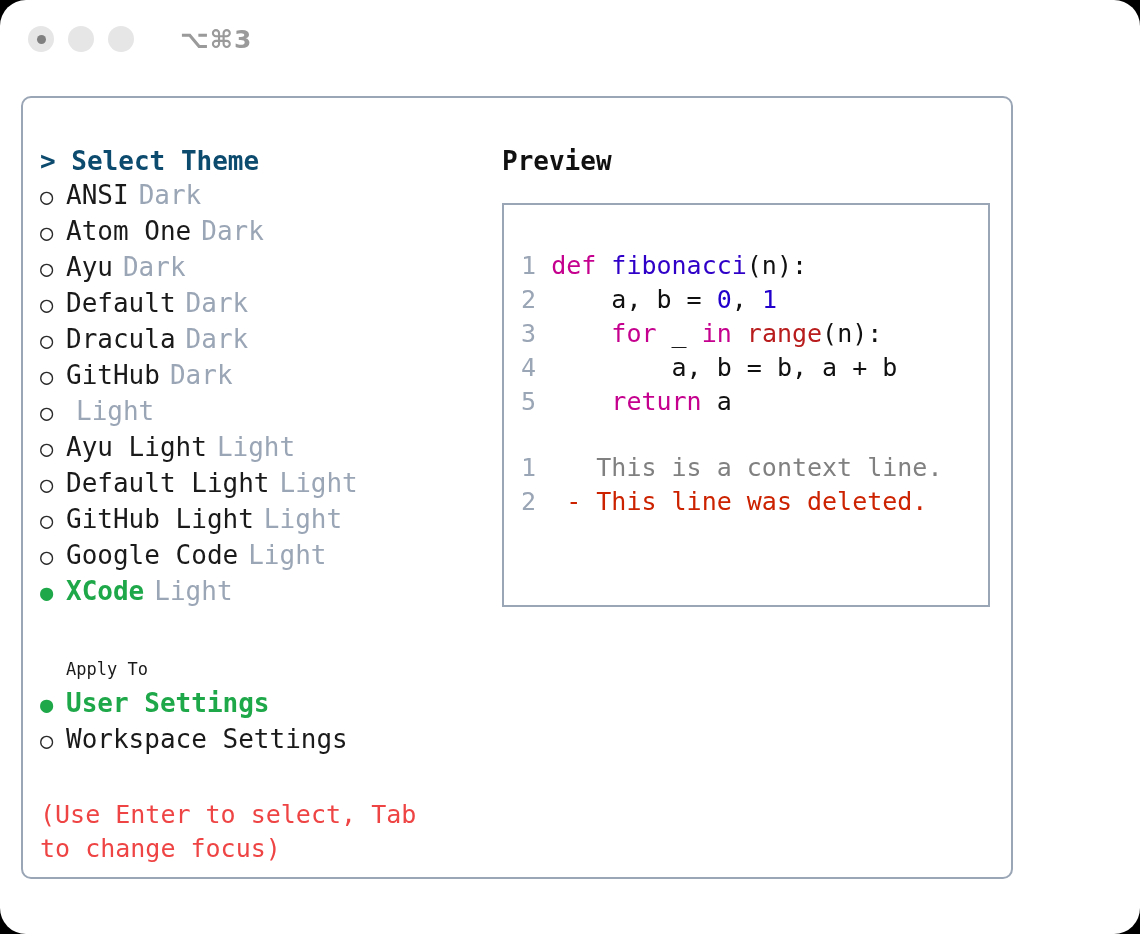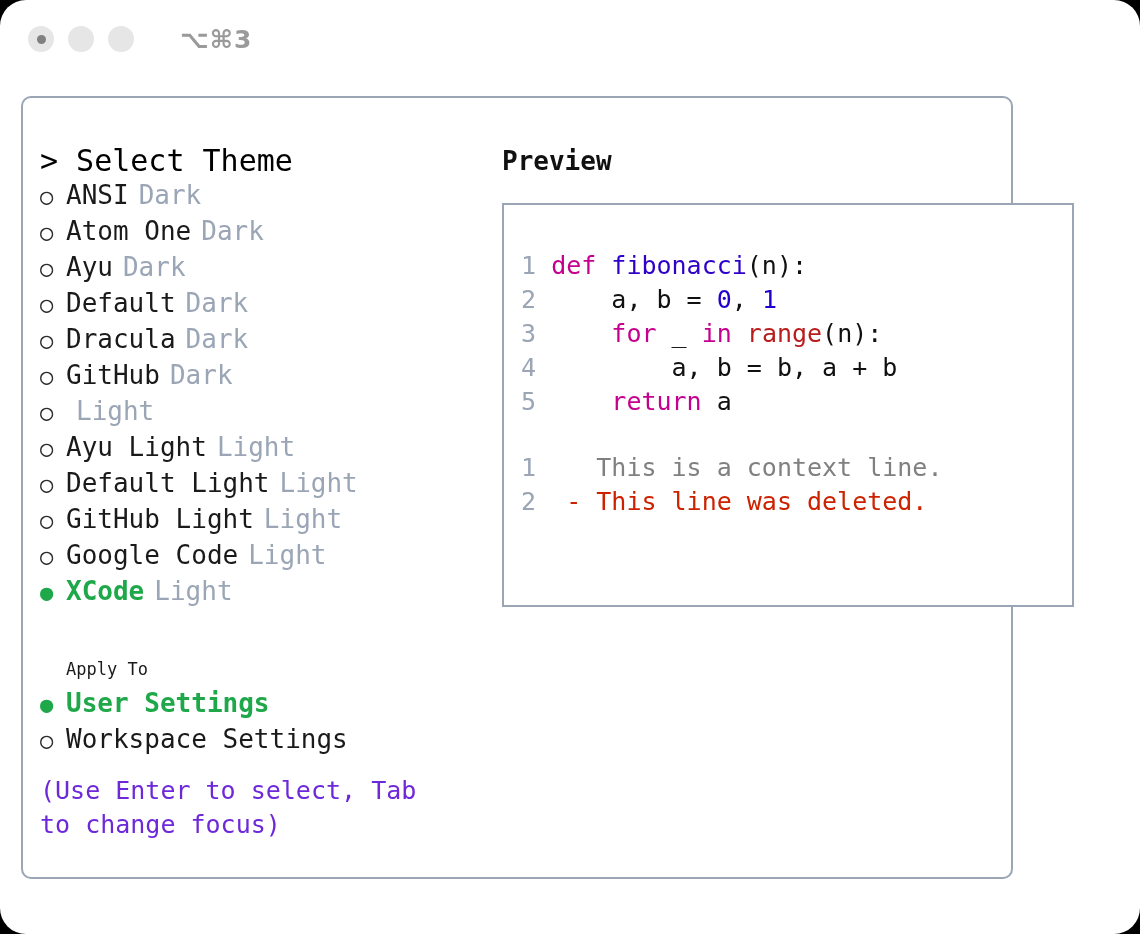--- a/index.html
+++ b/index.html
@@ -85,23 +85,23 @@
 
   
   #theme-column {
     position: absolute;
     left: 17px;
     top: 46px;
     width: 440px;
   }
 
   .list-heading {
-    font-size: 30px;
-    font-weight: 400;
-    color: #000000;
+    font-size: 26px;
+    font-weight: 700;
+    color: #0c4a6e;
     letter-spacing: 0px;
     line-height: 34px;
     white-space: pre;
   }
 
   .opt-row {
     display: flex;
     align-items: baseline;
     line-height: 34px;
     font-size: 26px;
@@ -125,44 +125,44 @@
   .apply-heading {
     font-size: 17px;
     font-weight: 400;
     color: #1a1a1a;
     line-height: 34px;
     padding-left: 26px;
     white-space: pre;
   }
 
   #hint-text {
-    margin-top: 16px;
+    margin-top: 40px;
     font-size: 25px;
-    color: #6d28d9;
+    color: #ef4444;
     line-height: 34px;
     width: 400px;
   }
 
   
   #preview-column {
     position: absolute;
     left: 479px;
     top: 46px;
     width: 490px;
   }
   #preview-title {
     font-size: 26px;
     font-weight: 700;
     color: #111111;
     line-height: 34px;
     white-space: pre;
   }
   #preview-box {
     margin-top: 25px;
-    width: 572px;
+    width: 488px;
     height: 404px;
     border: 2px solid #9aa5b5;
     box-sizing: border-box;
     background: #ffffff;
     position: relative;
   }
   #code-area {
     position: absolute;
     left: 17px;
     top: 44px;

